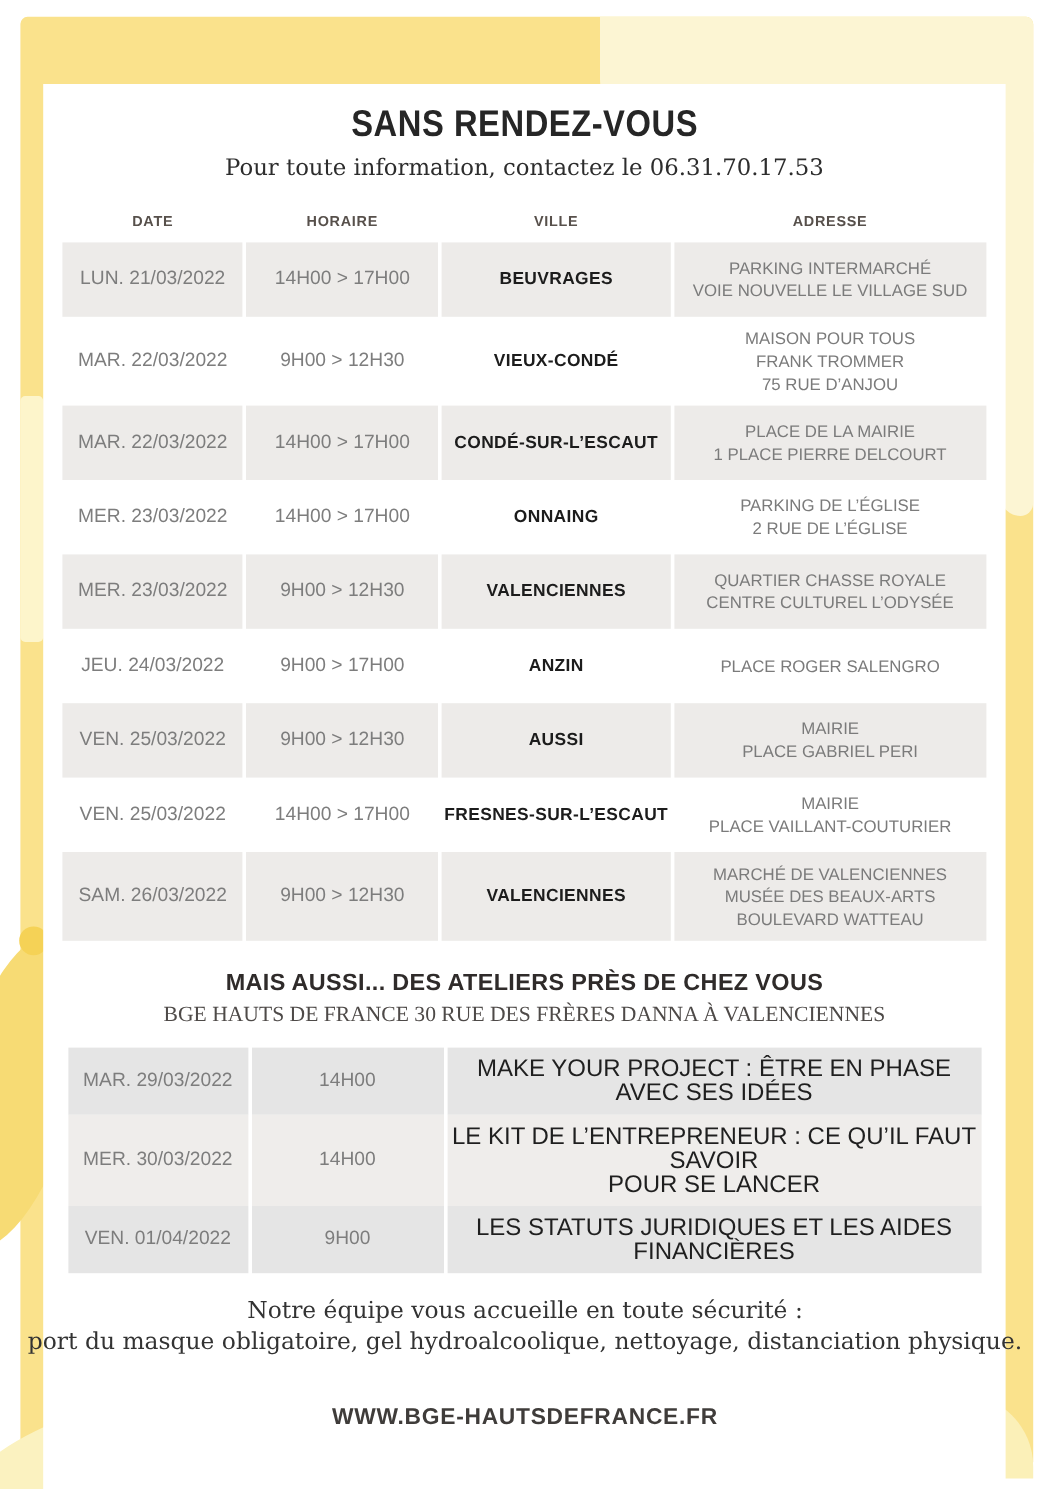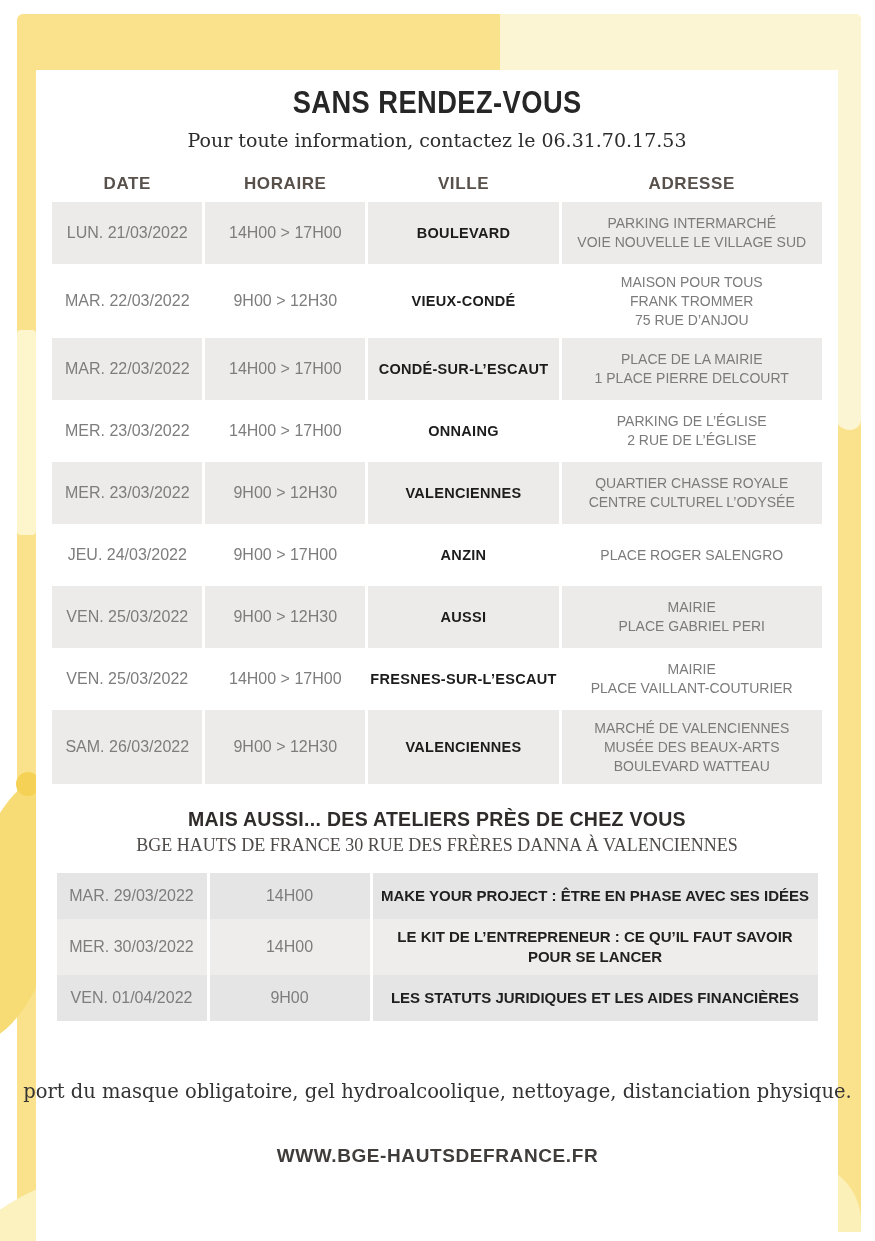--- a/index.html
+++ b/index.html
@@ -39,42 +39,42 @@
     font-size:19px; color:#2d2d2d; margin-top:7px; line-height:26px;
   }
   
   table { margin:19px auto 0; border-collapse:separate; border-spacing:3px 0; table-layout:fixed; }
   td, th { vertical-align:middle; text-align:center; }
   .t1 col.c-date    { width:150px; }
   .t1 col.c-horaire { width:160px; }
   .t1 col.c-ville   { width:185px; }
   .t1 col.c-adresse { width:260px; }
   .t1 th {
-    font-size:17px; font-weight:700; color:#57504B; letter-spacing:.6px;
+    font-size:12px; font-weight:700; color:#57504B; letter-spacing:.6px;
     height:30px; padding-bottom:6px;
   }
   .t1 td { height:62px; padding:8px 2px; }
   .t1 tr.shade td { background:#EDEBE9; }
   .cell-date, .cell-horaire { font-size:16px; color:#7D7D7D; white-space:nowrap; }
   .cell-ville { font-size:14.5px; font-weight:700; color:#1C1C1C; letter-spacing:.3px; white-space:nowrap; }
   .cell-adresse { font-size:14px; color:#7B7B7B; line-height:19px; white-space:pre-line; }
   
   .ws-heading {
     margin-top:22px; font-size:19.5px; font-weight:700; color:#2F2B2A;
     letter-spacing:.3px; line-height:26px;
   }
   .ws-subheading { font-size:18px; color:#4E4A48; line-height:24px; margin-top:1px;font-family:Liberation Serif, serif; }
   .t2 { margin-top:16px; }
   .t2 col.c-date    { width:150px; }
   .t2 col.c-horaire { width:160px; }
   .t2 col.c-titre   { width:445px; }
   .t2 td { height:46px; padding:8px 4px; }
   .t2 tr.dark td  { background:#e5e5e5; }
   .t2 tr.light td { background:#EFEDEB; }
-  .cell-titre { font-size:15px; font-weight:700; color:#1F1F1F; line-height:20px; white-space:pre-line; }
+  .cell-titre { font-size:20px; font-weight:400; color:#1F1F1F; line-height:20px; white-space:pre-line; }
   
   .footer { position:absolute; left:0; top:1079px; width:875px; text-align:center; }
   .safety {
     font-family:"DejaVu Serif", serif;
     font-size:19.5px; color:#333333; line-height:26px;
   }
   .website {
     margin-top:40px; font-size:19px; font-weight:700; color:#3F3C3A; letter-spacing:.6px;
   }
 </style>
@@ -108,21 +108,21 @@
       <tbody>
           <tr>
         <th>DATE</th>
         <th>HORAIRE</th>
         <th>VILLE</th>
         <th>ADRESSE</th>
       </tr>
       <tr class="shade">
         <td class="cell-date">LUN. 21/03/2022</td>
         <td class="cell-horaire">14H00 &gt; 17H00</td>
-        <td class="cell-ville">BOULEVARD</td>
+        <td class="cell-ville">BEUVRAGES</td>
         <td class="cell-adresse">PARKING INTERMARCHÉ
 VOIE NOUVELLE LE VILLAGE SUD</td>
       </tr>
       <tr style="height:74px">
         <td class="cell-date">MAR. 22/03/2022</td>
         <td class="cell-horaire">9H00 &gt; 12H30</td>
         <td class="cell-ville">VIEUX-CONDÉ</td>
         <td class="cell-adresse">MAISON POUR TOUS
 FRANK TROMMER
 75 RUE D’ANJOU</td>
@@ -203,16 +203,17 @@
       <tr class="dark">
         <td class="cell-date">VEN. 01/04/2022</td>
         <td class="cell-horaire">9H00</td>
         <td class="cell-titre">LES STATUTS JURIDIQUES ET LES AIDES FINANCIÈRES</td>
       </tr>
     </tbody>
       </table>
   </div>
 
   <div class="footer">
+    <div class="safety">Notre équipe vous accueille en toute sécurité :</div>
     <div class="safety">port du masque obligatoire, gel hydroalcoolique, nettoyage, distanciation physique.</div>
     <div class="website">WWW.BGE-HAUTSDEFRANCE.FR</div>
   </div>
 </div>
 
 </body></html>

